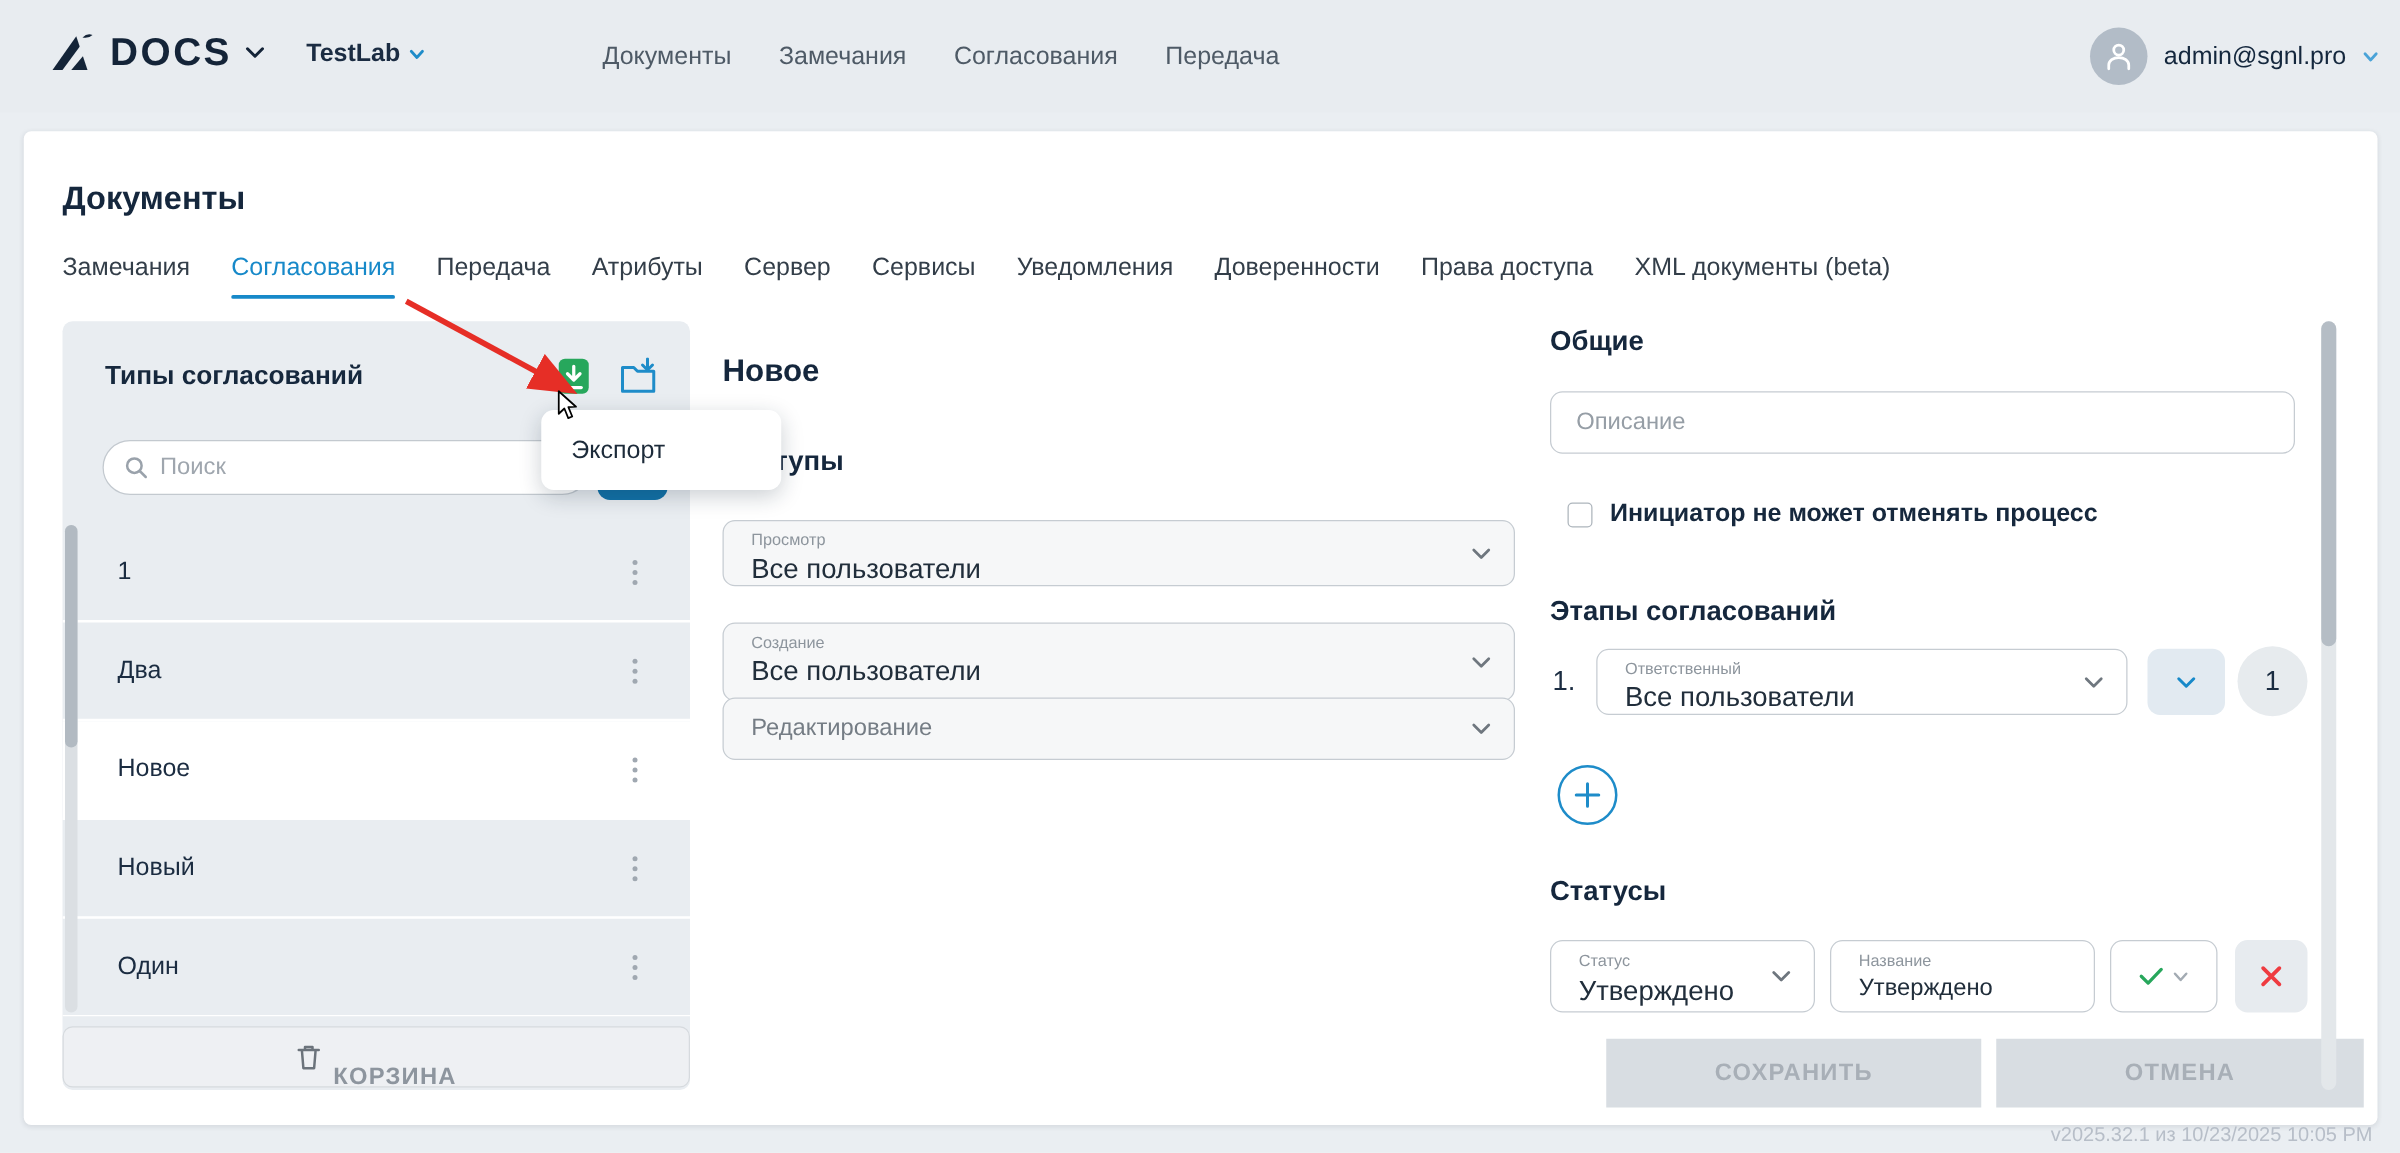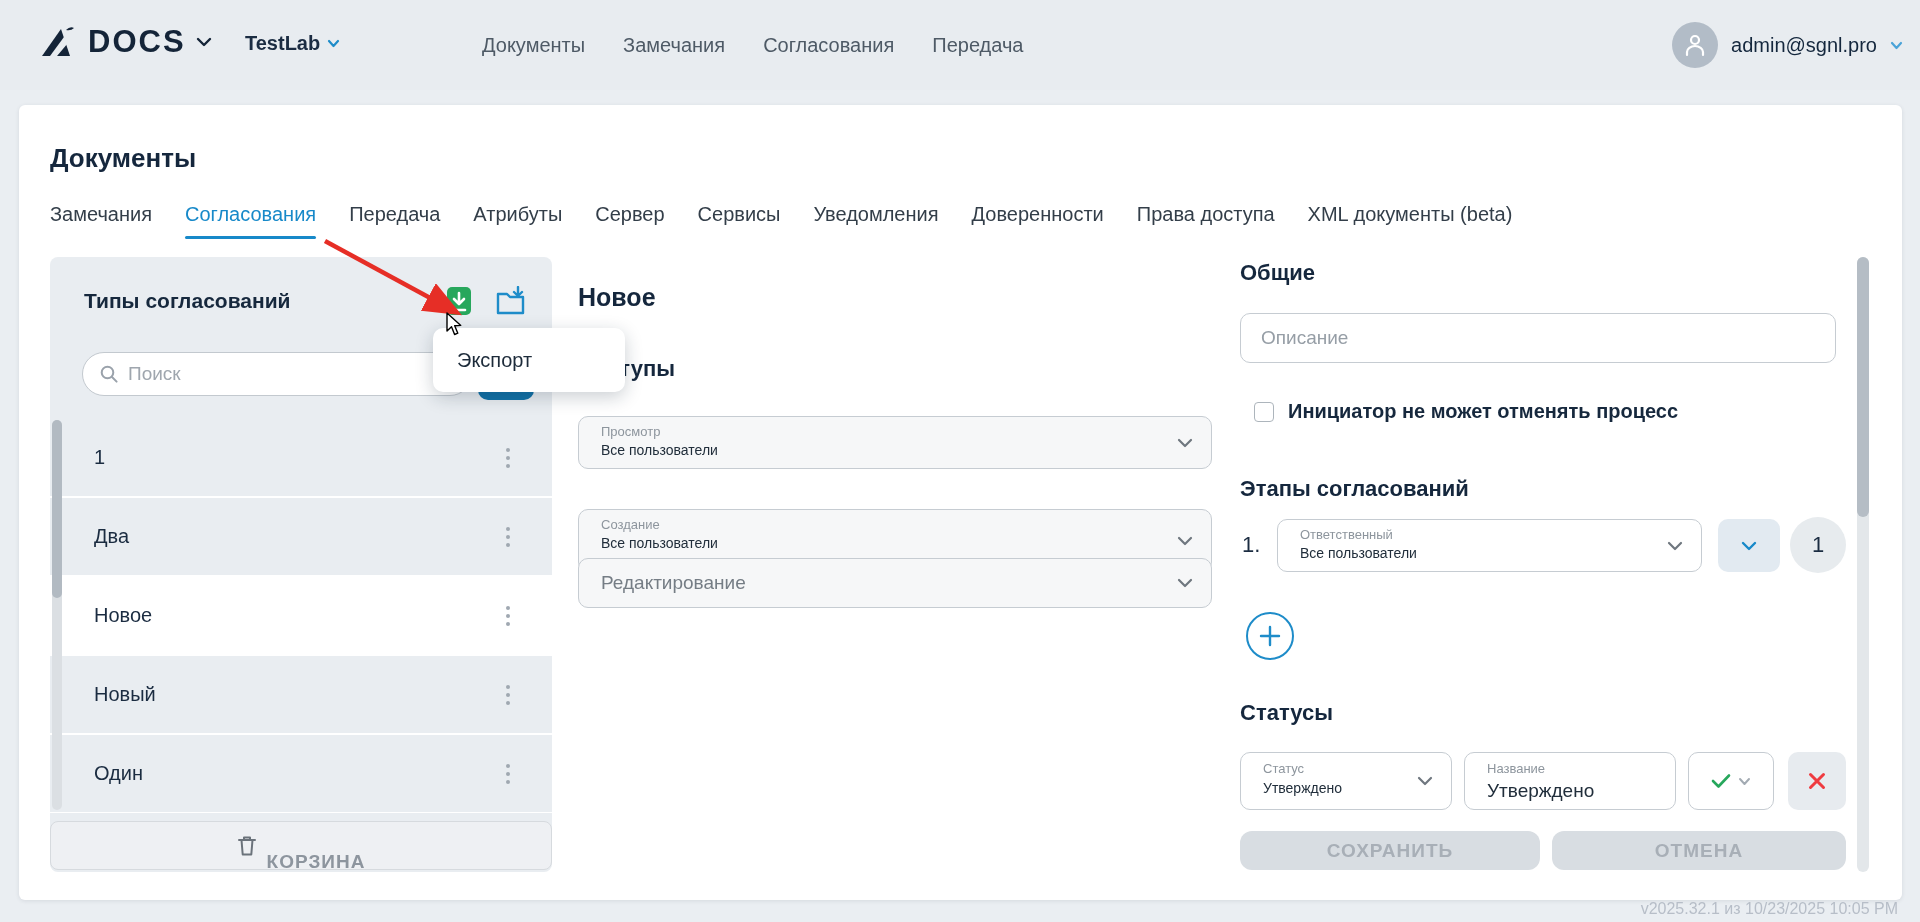--- a/index.html
+++ b/index.html
@@ -53,25 +53,25 @@
                border:1px solid #d6dade; border-radius:8px; display:flex; align-items:center; justify-content:center;
                gap:10px; cursor:pointer; }
   .trash-bar span { font-size:19px; font-weight:bold; letter-spacing:1px; color:#8d959e;margin-top:33px; }
 
   
   .editor-title { position:absolute; left:578px; top:283px; font-size:25px; font-weight:bold; color:#15273d; }
   .access-title { position:absolute; left:578px; top:356px; font-size:22px; font-weight:bold; color:#15273d; }
   .dd { position:absolute; background:#f6f7f8; border:1px solid #c6ccd2; border-radius:10px; cursor:pointer; }
   .dd.white { background:#ffffff; }
   .dd .lbl { position:absolute; left:22px; top:7px; font-size:13px; color:#8d959d; }
-  .dd .val { position:absolute; left:22px; top:25px; font-size:14px; color:#212e3b; }
+  .dd .val { position:absolute; left:22px; top:25px; font-size:22px; color:#212e3b; }
   .dd .ph  { position:absolute; left:22px; top:50%; transform:translateY(-50%); font-size:19px; color:#757d85; }
   .dd .chev { position:absolute; right:18px; top:50%; transform:translateY(-50%); color:#6f777f; }
   .dd-view { left:578px; top:416px; width:634px; height:53px; }
-  .dd-create { left:578px; top:509px; width:634px; height:63px; }
+  .dd-create { left:578px; top:498px; width:634px; height:63px; }
   .dd-edit { left:578px; top:558px; width:634px; height:50px; }
 
   
   .general-title { position:absolute; left:1240px; top:260px; font-size:22px; font-weight:bold; color:#15273d; }
   .desc-input { position:absolute; left:1240px; top:313px; width:596px; height:50px; background:#fff;
                 border:1px solid #c6ccd2; border-radius:10px; padding:3px 20px; font-size:19px; color:#3a4652;
                 outline:none; font-family:inherit; }
   .desc-input::placeholder { color:#969ea6; }
   .chk-row { position:absolute; left:1254px; top:400px; display:flex; align-items:center; gap:14px; cursor:pointer; }
   .chk-box { width:20px; height:20px; border:1.5px solid #adb5bc; border-radius:4px; background:#fff; }
@@ -95,22 +95,22 @@
   .name-field { position:absolute; left:1464px; top:752px; width:212px; height:58px; background:#fff;
                 border:1px solid #c6ccd2; border-radius:10px; cursor:text; }
   .name-field .lbl { position:absolute; left:22px; font-size:13px; color:#8d959d; }
   .name-field .val { position:absolute; left:22px; font-size:19px; color:#212e3b; }
   .status-ok-btn { position:absolute; left:1688px; top:752px; width:86px; height:58px; background:#fff;
                    border:1px solid #c6ccd2; border-radius:10px; cursor:pointer;
                    display:flex; align-items:center; justify-content:center; gap:7px; }
   .status-del-btn { position:absolute; left:1788px; top:752px; width:58px; height:58px; background:#e7ebef;
                     border:none; border-radius:10px; cursor:pointer;
                     display:flex; align-items:center; justify-content:center; }
-  .save-btn, .cancel-btn { position:absolute; top:831px; height:39px; background:#d8dde2; border:none; border-radius:12px;
-                           font-size:19px; font-weight:bold; letter-spacing:1px; color:#a8afb7; font-family:inherit; cursor:default; }
+  .save-btn, .cancel-btn { position:absolute; top:831px; height:55px; background:#d8dde2; border:none; border-radius:0;
+                           font-size:19px; font-weight:bold; letter-spacing:1px; color:#a8afb7; font-family:inherit; cursor:default;margin-left:45px; }
   .save-btn { left:1240px; width:300px; }
   .cancel-btn { left:1552px; width:294px; }
   .vscroll-right { position:absolute; left:1857px; top:257px; width:12px; height:615px; background:#e3e7ea; border-radius:6px; }
   .vscroll-right .thumb { position:absolute; left:0; top:0; width:12px; height:260px; background:#b5bdc5; border-radius:6px; }
 
   
   .tooltip { position:absolute; left:433px; top:328px; width:192px; height:64px; background:#fff; border-radius:10px;
              box-shadow:0 5px 18px rgba(20,35,55,0.22); display:flex; align-items:center; padding-left:24px;
              z-index:10; font-size:20px; color:#1d2b3a; }
   .annot-arrow { position:absolute; left:320px; top:236px; z-index:12; pointer-events:none; }

